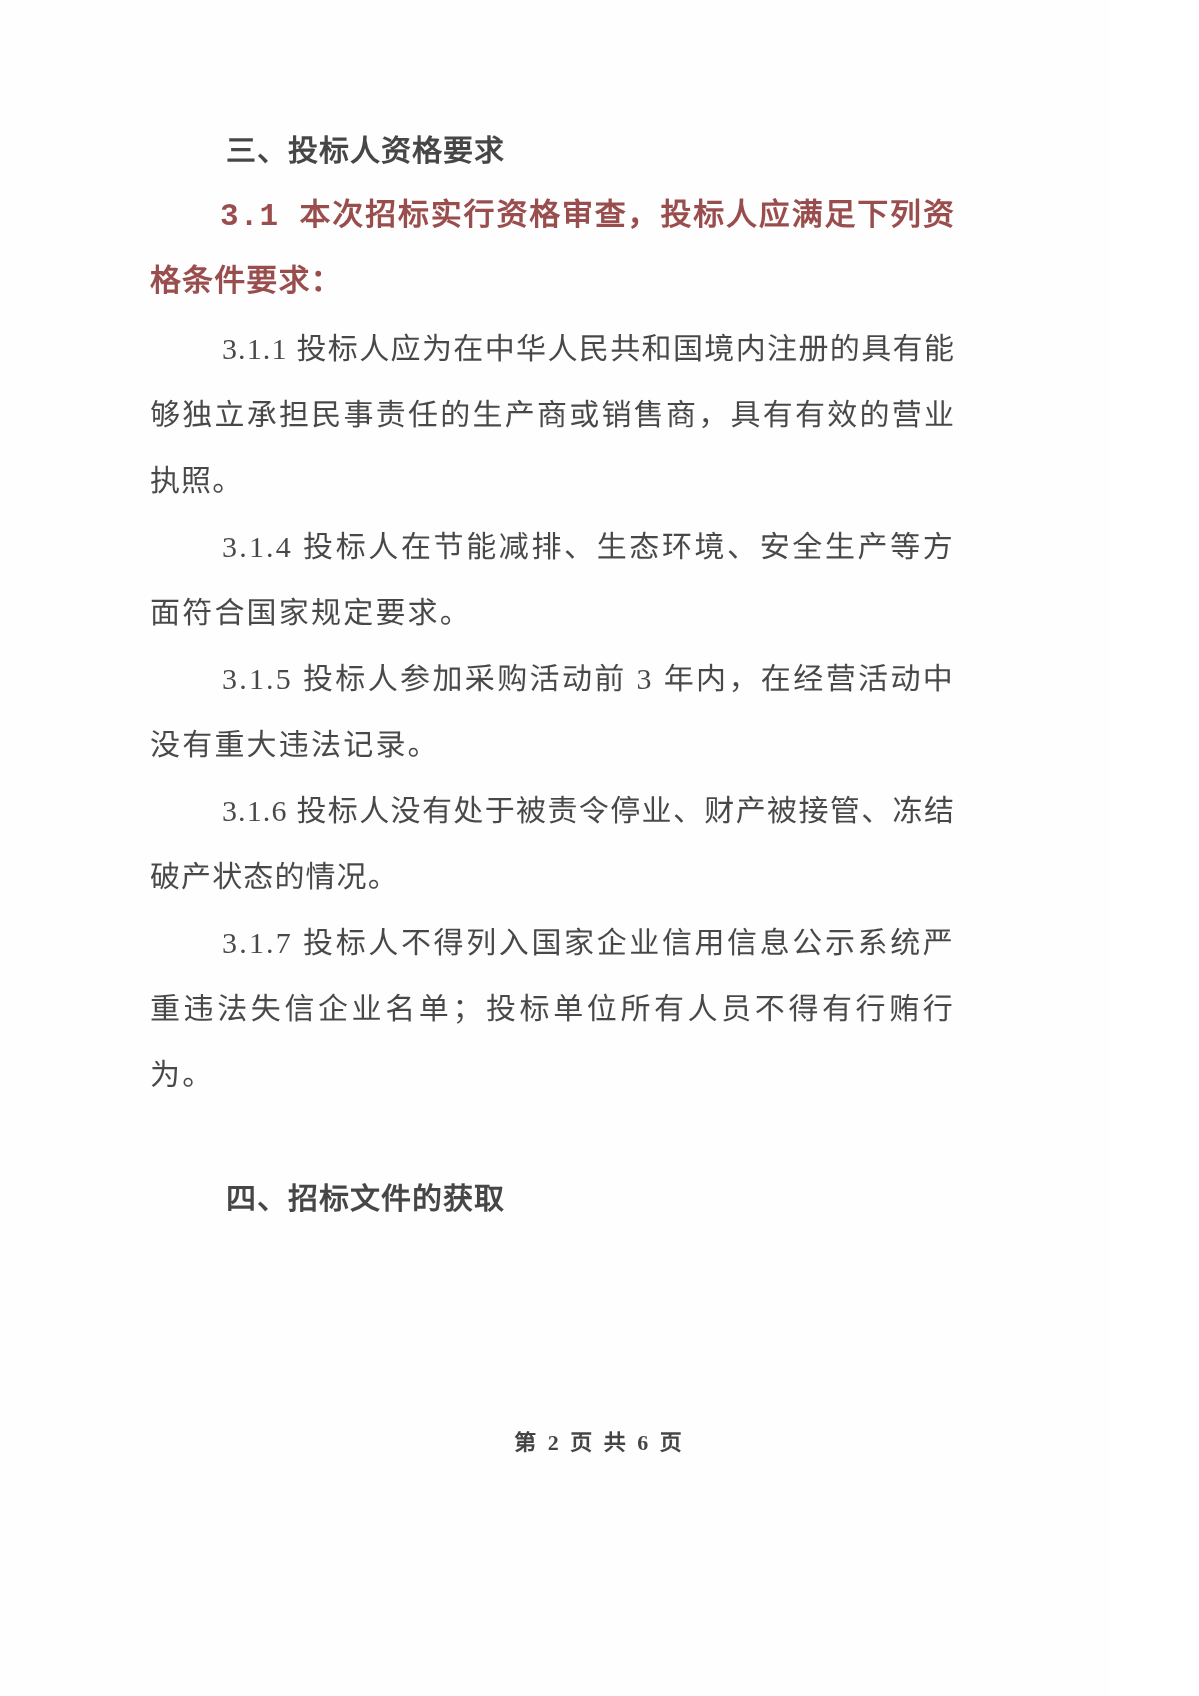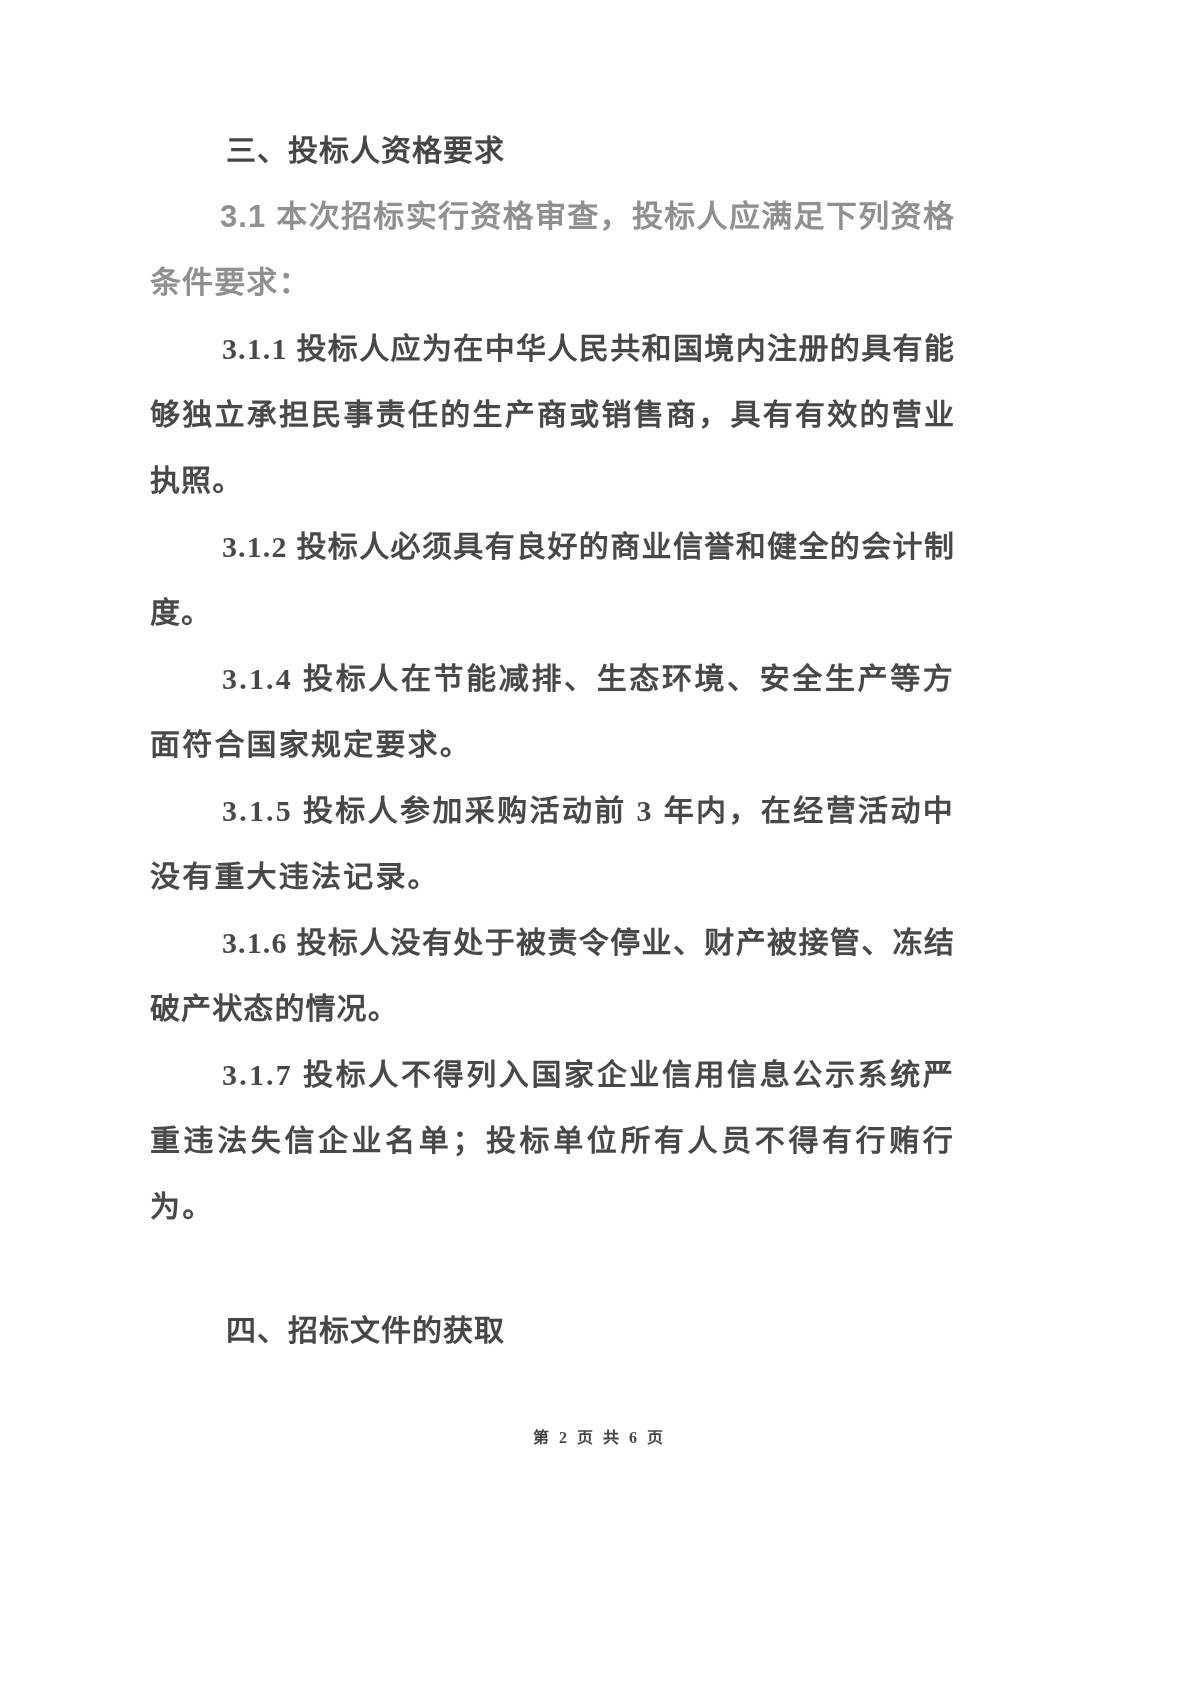--- a/index.html
+++ b/index.html
@@ -41,37 +41,37 @@
     font-weight: 700;
     line-height: 66px;
     margin: 0;
     text-indent: 76px;
     letter-spacing: 1px;
     color: #141414;
   }
 
   
   .para-bold {
-    font-family: Liberation Sans, sans-serif;
+    font-family: Liberation Mono, monospace;
     font-size: 31px;
     font-weight: 700;
     line-height: 66px;
     margin: 0;
     text-indent: 70px;
     text-align: justify;
     text-justify: inter-character;
     letter-spacing: 0.3px;
-    color: #737373;
+    color: #7f1d1d;
   }
 
   
   .para {
     font-family: "Liberation Serif", "DejaVu Serif", serif;
     font-size: 30px;
-    font-weight: 700;
+    font-weight: 400;
     line-height: 66px;
     margin: 0;
     text-indent: 72px;
     text-align: justify;
     text-justify: inter-character;
     letter-spacing: 0.2px;
     color: #171717;
   }
 
   
@@ -83,21 +83,21 @@
   }
 
   
   .footer {
     position: absolute;
     left: 0;
     top: 1424px;
     width: 1199px;
     text-align: center;
     font-family: "Liberation Serif", "DejaVu Serif", serif;
-    font-size: 16px;
+    font-size: 22px;
     font-weight: 700;
     letter-spacing: 3px;
     color: #111111;
   }
 
   
   .scan-tint {
     position: absolute;
     inset: 0;
     pointer-events: none;
@@ -110,21 +110,20 @@
 <div class="page">
 
   <div class="content">
 
     <h2 class="heading">三、投标人资格要求</h2>
 
     <p class="para-bold track-1">3.1 本次招标实行资格审查，投标人应满足下列资格条件要求：</p>
 
     <p class="para track-1">3.1.1 投标人应为在中华人民共和国境内注册的具有能够独立承担民事责任的生产商或销售商，具有有效的营业执照。</p>
 
-    <p class="para track-1">3.1.2 投标人必须具有良好的商业信誉和健全的会计制度。</p>
 
 
     <p class="para track-2">3.1.4 投标人在节能减排、生态环境、安全生产等方面符合国家规定要求。</p>
 
     <p class="para track-2">3.1.5 投标人参加采购活动前 3 年内，在经营活动中没有重大违法记录。</p>
 
     <p class="para track-1">3.1.6 投标人没有处于被责令停业、财产被接管、冻结破产状态的情况。</p>
 
     <p class="para track-2">3.1.7 投标人不得列入国家企业信用信息公示系统严重违法失信企业名单；投标单位所有人员不得有行贿行为。</p>
 

